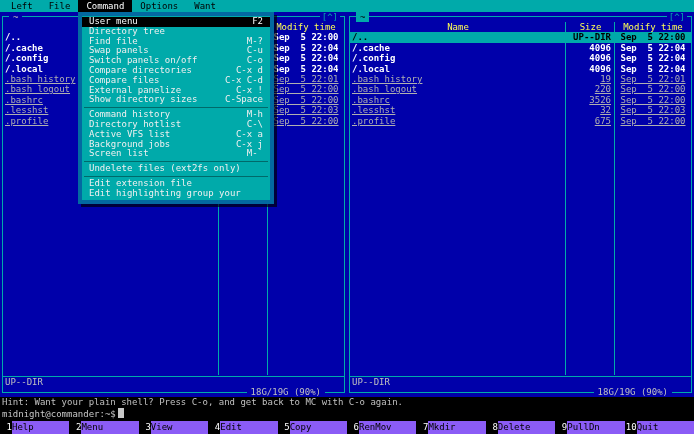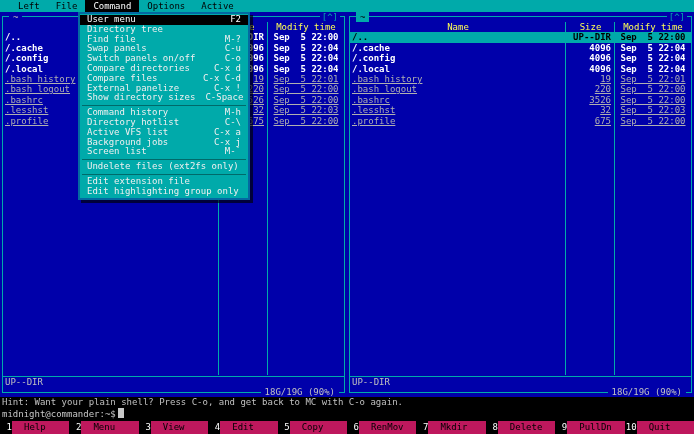--- a/index.html
+++ b/index.html
@@ -5,21 +5,21 @@
   * { margin:0; padding:0; box-sizing:border-box; }
   html,body { background:#000; }
   .screen {
     position:relative; width:694px; height:434px; overflow:hidden;
     font-family:"DejaVu Sans Mono", monospace; font-size:9px; color:#b8b8b8;
     background:#000;
   }
   
   .menubar {
     position:absolute; top:0; left:0; right:0; height:12px;
-    background:#00AAAA; color:#000; display:flex; align-items:stretch; padding-left:10px;
+    background:#00AAAA; color:#000; display:flex; align-items:stretch; padding-left:3px;
   }
   .mitem { padding:0 8px; line-height:12px; height:12px; }
   .mitem.sel { background:#000; color:#fff; }
   
   .panels { position:absolute; top:12px; left:0; right:0; height:385px; display:flex; }
   .panel { position:relative; width:50%; height:100%; background:#0000AA; }
   .pframe { position:absolute; left:2px; right:2px; top:4px; bottom:4px; border:1px solid #00AAAA; }
   .ppath {
     position:absolute; top:0; left:9px; height:10px; line-height:10px;
     background:#0000AA; padding:0 4px; color:#c0c0c0; z-index:3;
@@ -42,54 +42,54 @@
   .phead { color:#FFFF55; font-weight:normal; }
   .phead .col-name { text-align:center; padding-left:0; }
   .phead .col-size { text-align:center; padding-right:0; }
   .prow.dir { color:#fff; font-weight:bold; }
   .prow.file { color:#b0b0b0;text-decoration:underline; }
   .prow.sel { background:#00AAAA; color:#000; }
   .pfill { flex:1; }
   .psep { height:1px; background:#00AAAA; position:relative; z-index:2; }
   .pmini { height:10.4px; line-height:10.4px; padding-left:2px; color:#c0c0c0; white-space:pre; }
   .pdisk {
-    position:absolute; bottom:0; right:8px; height:9px; line-height:9px;
+    position:absolute; bottom:0; right:22px; height:9px; line-height:9px;
     background:#0000AA; padding:0 4px; color:#c0c0c0; z-index:3;
   }
   
   .dropdown {
-    position:absolute; top:12px; left:78px; width:172px; z-index:10;
-    background:#00AAAA; color:#f0f0f0; border:2px solid #0369a1;
+    position:absolute; top:12px; left:78px; width:196px; z-index:10;
+    background:#00AAAA; color:#f0f0f0; border:4px solid #0369a1;
     box-shadow:3px 3px 0 0 rgba(0,0,0,0.65); padding:1px 0;
   }
   .ditem { display:flex; justify-content:space-between; height:9.8px; line-height:9.8px; padding:0 7px; white-space:pre; }
   .ditem.sel { background:#000; color:#fff; }
   .dshort { margin-left:10px; }
   .dsep { height:5px; position:relative; }
   .dsep::after { content:""; position:absolute; left:2px; right:2px; top:2px; height:1px; background:#006A6A; }
   
   .hintline { position:absolute; top:397px; left:0; right:0; height:11px; line-height:11px; padding-left:2px; color:#c0c0c0; background:#000; white-space:pre; }
   .promptline { position:absolute; top:408px; left:0; right:0; height:13px; line-height:13px; padding-left:2px; color:#c8c8c8; background:#000; white-space:pre; }
   .cursor { display:inline-block; width:6px; height:10px; background:#c8c8c8; vertical-align:-1px; margin-left:2px; }
   .fkeys { position:absolute; top:421px; left:0; right:0; height:13px; display:flex; background:#000; }
   .fk { flex:1; display:flex; height:13px; line-height:13px; }
   .fknum { width:12px; text-align:right; color:#fff; background:#000; }
-  .fklabel { flex:1; background:#be185d; color:#000; padding-left:12px; overflow:hidden; white-space:pre; }
+  .fklabel { flex:1; background:#8b5cf6; color:#000; padding-left:0; overflow:hidden; white-space:pre; }
 </style>
 </head>
 <body>
 
 <div class="screen">
 
   <div class="menubar">
     <span class="mitem">Left</span>
     <span class="mitem">File</span>
     <span class="mitem sel">Command</span>
     <span class="mitem">Options</span>
-    <span class="mitem">Active</span>
+    <span class="mitem">Want</span>
   </div>
 
   <div class="panels">
 
     <div class="panel">
       <div class="pframe"></div>
       <div class="ppath">~</div>
       <div class="pcorner">[^]</div>
       <div class="pbody">
         <div class="vline v1"></div>
@@ -193,21 +193,21 @@
     <div class="dsep"></div>
     <div class="ditem"><span>Command history</span><span class="dshort">M-h</span></div>
     <div class="ditem"><span>Directory hotlist</span><span class="dshort">C-\</span></div>
     <div class="ditem"><span>Active VFS list</span><span class="dshort">C-x a</span></div>
     <div class="ditem"><span>Background jobs</span><span class="dshort">C-x j</span></div>
     <div class="ditem"><span>Screen list</span><span class="dshort">M-`</span></div>
     <div class="dsep"></div>
     <div class="ditem"><span>Undelete files (ext2fs only)</span><span class="dshort"></span></div>
     <div class="dsep"></div>
     <div class="ditem"><span>Edit extension file</span><span class="dshort"></span></div>
-    <div class="ditem"><span>Edit highlighting group only</span><span class="dshort"></span></div>
+    <div class="ditem"><span>Edit highlighting group your</span><span class="dshort"></span></div>
   </div>
 
   <div class="hintline">Hint: Want your plain shell? Press C-o, and get back to MC with C-o again.</div>
 
   <div class="promptline"><span>midnight@commander:~$</span><span class="cursor"></span></div>
 
   <div class="fkeys">
     <div class="fk">
         <span class="fknum">1</span>
         <span class="fklabel">Help</span>

